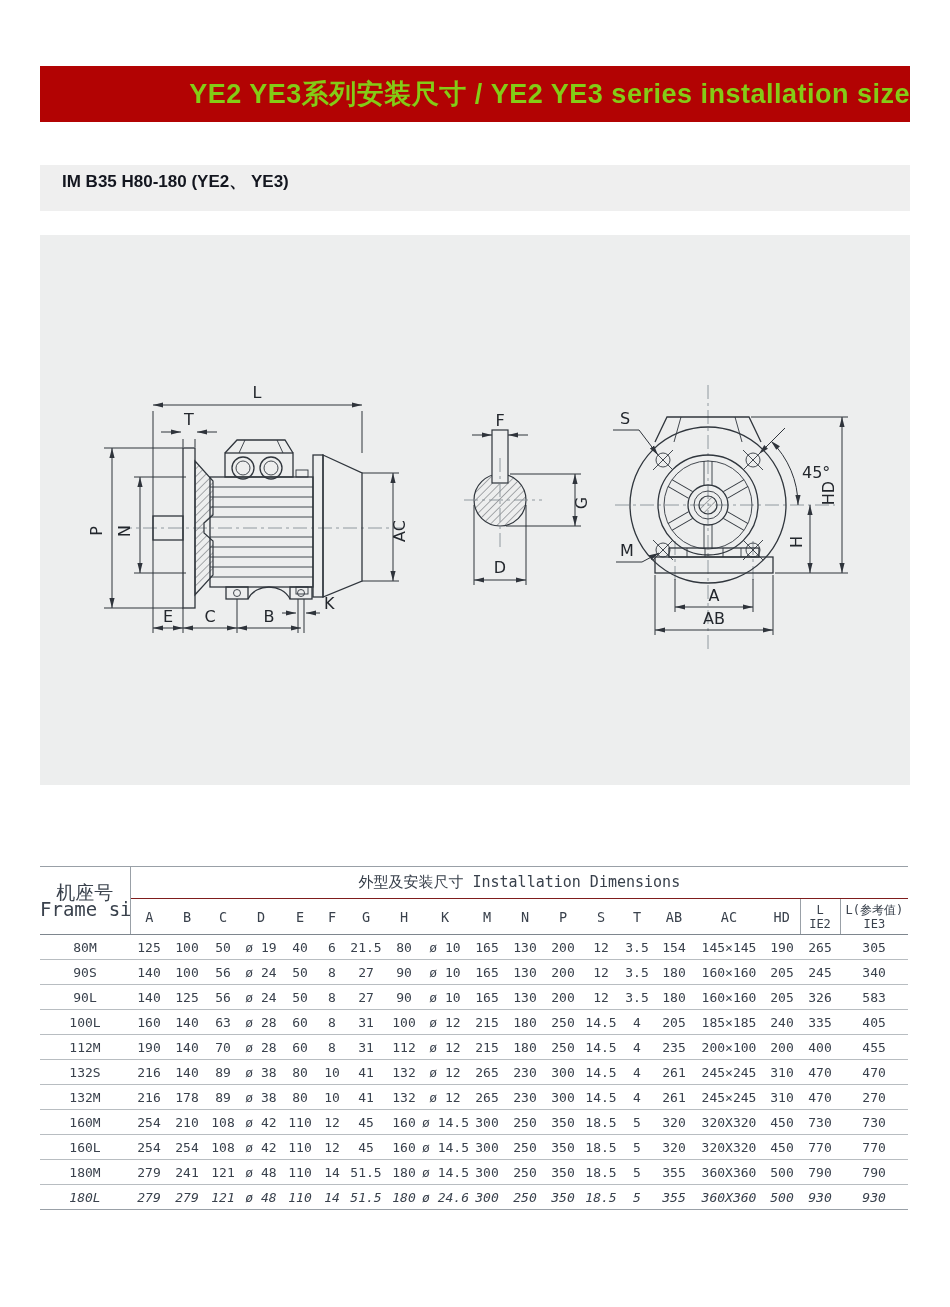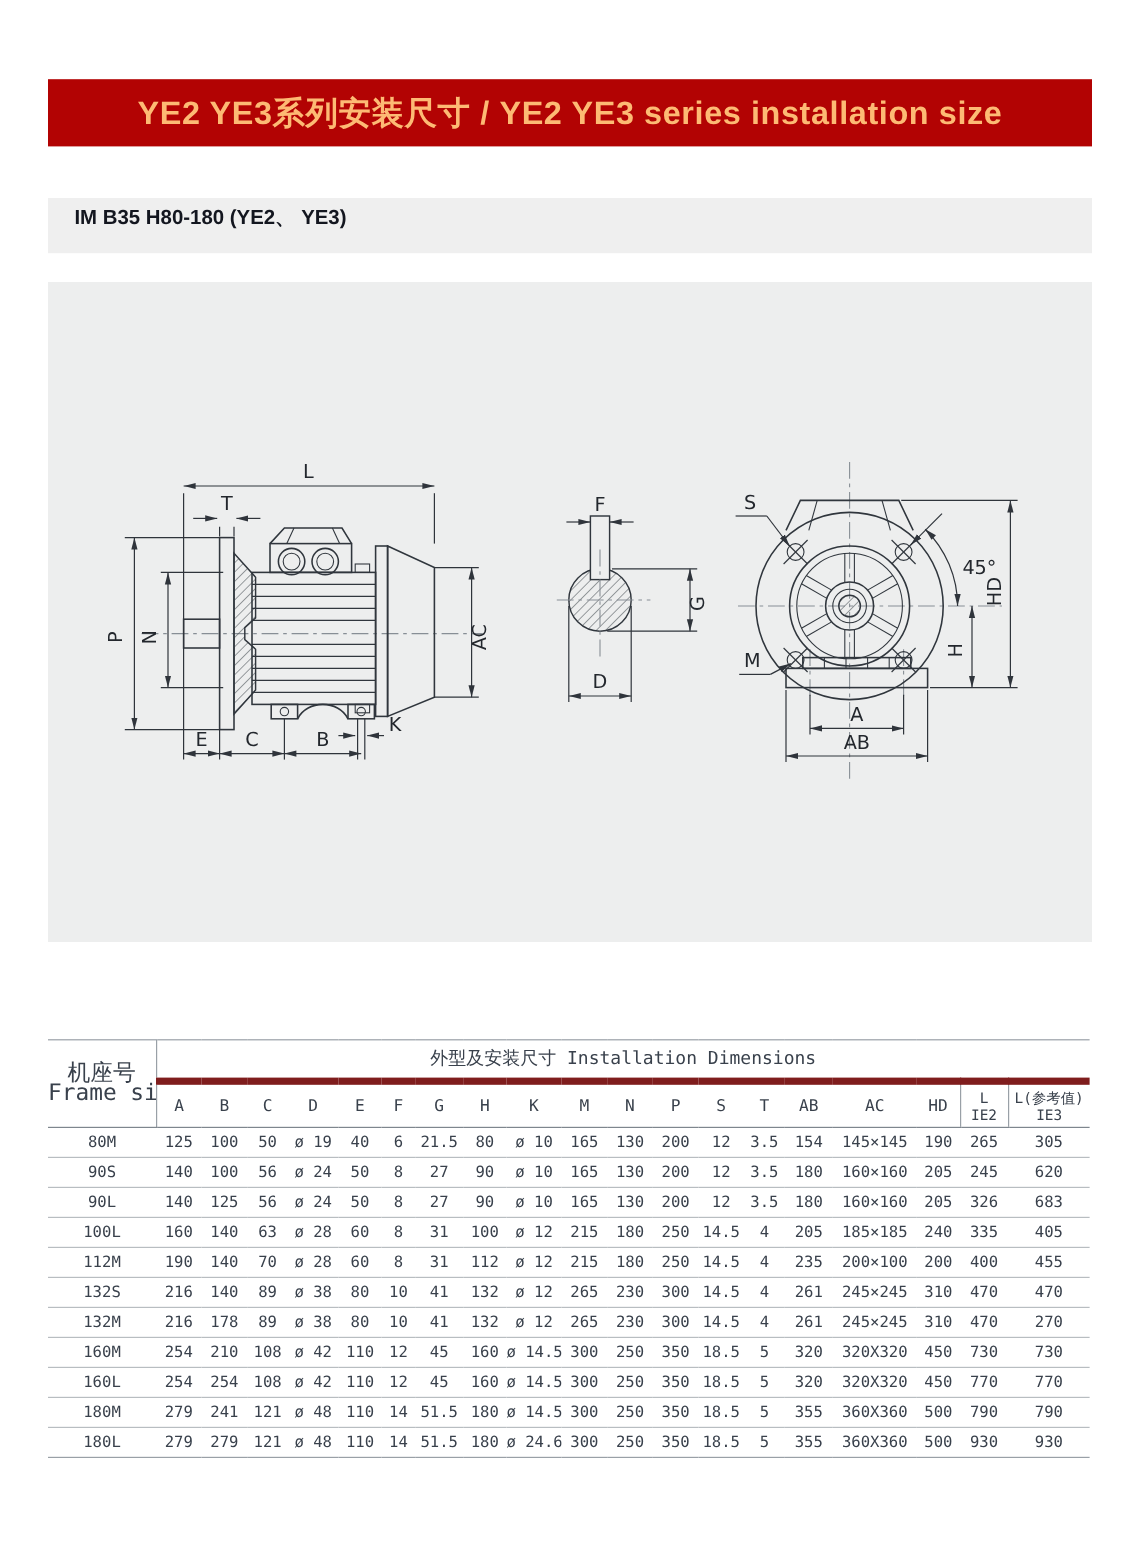--- a/index.html
+++ b/index.html
@@ -2,22 +2,22 @@
 <html><head>
 <meta charset="utf-8">
 <style>
   html,body { margin:0; padding:0; background:#ffffff; }
   .page {
     position:relative; width:950px; height:1307px; background:#ffffff;
     font-family:"Liberation Sans", sans-serif; overflow:hidden;
   }
   .banner {
     position:absolute; left:40px; top:66px; width:870px; height:56px;
-    background:#b20303; color:#fdba74; font-weight:bold; font-size:27px;
-    line-height:56px; text-align:center; letter-spacing:0.5px;
+    background:#b20303; color:#84cc16; font-weight:bold; font-size:27px;
+    line-height:56px; text-align:right; letter-spacing:0.5px;
   }
   .subtitle-bar {
     position:absolute; left:40px; top:165px; width:870px; height:46px;
     background:#efefef; color:#13161f; font-weight:bold; font-size:17px;
     line-height:34px; padding-left:22px; box-sizing:border-box;
   }
   .drawing-panel {
     position:absolute; left:40px; top:235px; width:870px; height:550px;
     background:#edeeee;
   }
@@ -40,25 +40,25 @@
   .dims-table th, .dims-table td {
     font-weight:normal; text-align:center; vertical-align:middle;
     padding:0; font-size:13px; overflow:hidden; white-space:nowrap;
   }
   .row-group th { height:31px; font-size:15px; }
   .row-cols th { height:35px; font-size:13.5px; }
   th.frame-hd {
     border-right:1px solid #99a0a7; border-bottom:1.5px solid #7e868e;
     font-size:19px; line-height:17px;
   }
-  th.group-hd { border-bottom:6px solid #7f1d1d;margin-left:24px; }
+  th.group-hd { border-bottom:1px solid #7f1d1d;margin-left:24px; }
   .row-cols th { border-bottom:1.5px solid #7e868e; }
   th.l-col, th.lref-col { border-left:1px solid #99a0a7; font-size:12px; line-height:14px; }
   .dims-table tbody td { height:24px; border-bottom:1px solid #b8bdc1; }
-  .dims-table tbody tr:last-child td { border-bottom:1px solid #99a0a7; }
+  .dims-table tbody tr:last-child td { border-bottom:1px solid #99a0a7;font-style:italic; }
 </style>
 </head>
 <body>
 
 <div class="page">
 
   <div class="banner">
     <span>YE2 YE3系列安装尺寸 / YE2 YE3 series installation size</span>
   </div>
 
@@ -359,21 +359,21 @@
           <td>ø 10</td>
           <td>165</td>
           <td>130</td>
           <td>200</td>
           <td>12</td>
           <td>3.5</td>
           <td>180</td>
           <td>160×160</td>
           <td>205</td>
           <td>245</td>
-          <td>620</td>
+          <td>340</td>
         </tr>
         <tr>
           <td>90L</td>
           <td>140</td>
           <td>125</td>
           <td>56</td>
           <td>ø 24</td>
           <td>50</td>
           <td>8</td>
           <td>27</td>
@@ -381,21 +381,21 @@
           <td>ø 10</td>
           <td>165</td>
           <td>130</td>
           <td>200</td>
           <td>12</td>
           <td>3.5</td>
           <td>180</td>
           <td>160×160</td>
           <td>205</td>
           <td>326</td>
-          <td>683</td>
+          <td>583</td>
         </tr>
         <tr>
           <td>100L</td>
           <td>160</td>
           <td>140</td>
           <td>63</td>
           <td>ø 28</td>
           <td>60</td>
           <td>8</td>
           <td>31</td>

